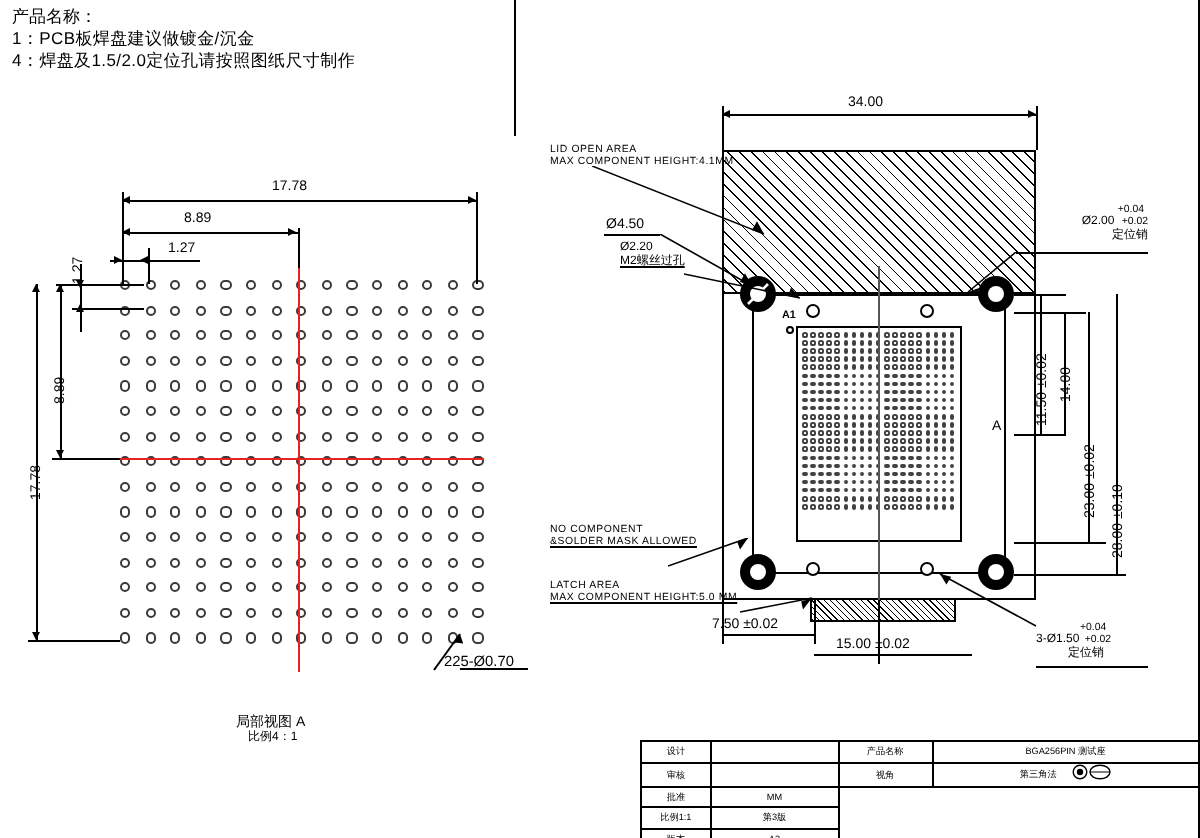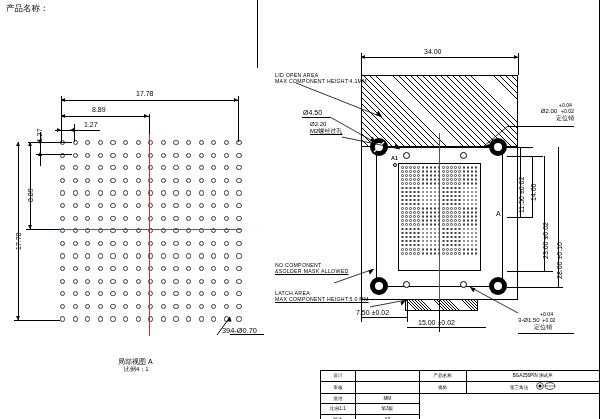--- a/index.html
+++ b/index.html
@@ -63,20 +63,22 @@
   .tb-empty{border:none !important;}
   #frame-right{left:599px;top:0;width:1px;height:419px;background:#000;}
 </style>
 </head>
 <body>
 
 <div class="sheet">
 
   <div class="abs" id="notes">
     <div class="nhead">产品名称：</div>
+    <div class="nline">1：PCB板焊盘建议做镀金/沉金</div>
+    <div class="nline">4：焊盘及1.5/2.0定位孔请按照图纸尺寸制作</div>
   </div>
   <div class="abs" id="notes-divider"></div>
 
   <div class="abs" id="leftview">
 
     <div class="abs" id="padgrid" style="left:60px;top:70px;width:180px;height:180px;">
         <div class="pad" style="left: 0px; top: 0px;"></div>
         <div class="pad" style="left: 12.6px; top: 0px;"></div>
         <div class="pad" style="left: 25.2px; top: 0px;"></div>
         <div class="pad" style="left: 37.8px; top: 0px;"></div>
@@ -344,21 +346,21 @@
     <div class="arrowD" style="left:16px;top:246px;"></div>
     <div class="dimtxt rot90" style="left:15px;top:180px;">17.78</div>
 
     <div class="abs" style="left:216px;top:246px;width:20px;height:20px;">
       <svg width="20" height="20" viewBox="0 0 20 20">
         <line x1="1" y1="19" x2="14" y2="1" stroke="#000" stroke-width="1"></line>
         <polygon points="14,1 11.4,5.3 15.6,5.8" fill="#000"></polygon>
       </svg>
     </div>
     <div class="abs h" style="left:230px;top:264px;width:34px;"></div>
-    <div class="dimtxt" style="left:222px;top:256px;font-size:7.4px;">394-Ø0.70</div>
+    <div class="dimtxt" style="left:222px;top:256px;font-size:7.4px;">225-Ø0.70</div>
 
     <div class="abs" style="left:118px;top:288px;">
       <div class="t7">局部视图 A</div>
       <div class="t6" style="padding-left:6px;">比例4：1</div>
     </div>
   </div>
 
   <div class="abs" id="mainview">
 
     <div class="abs v" style="left:91px;top:8px;height:22px;"></div>

